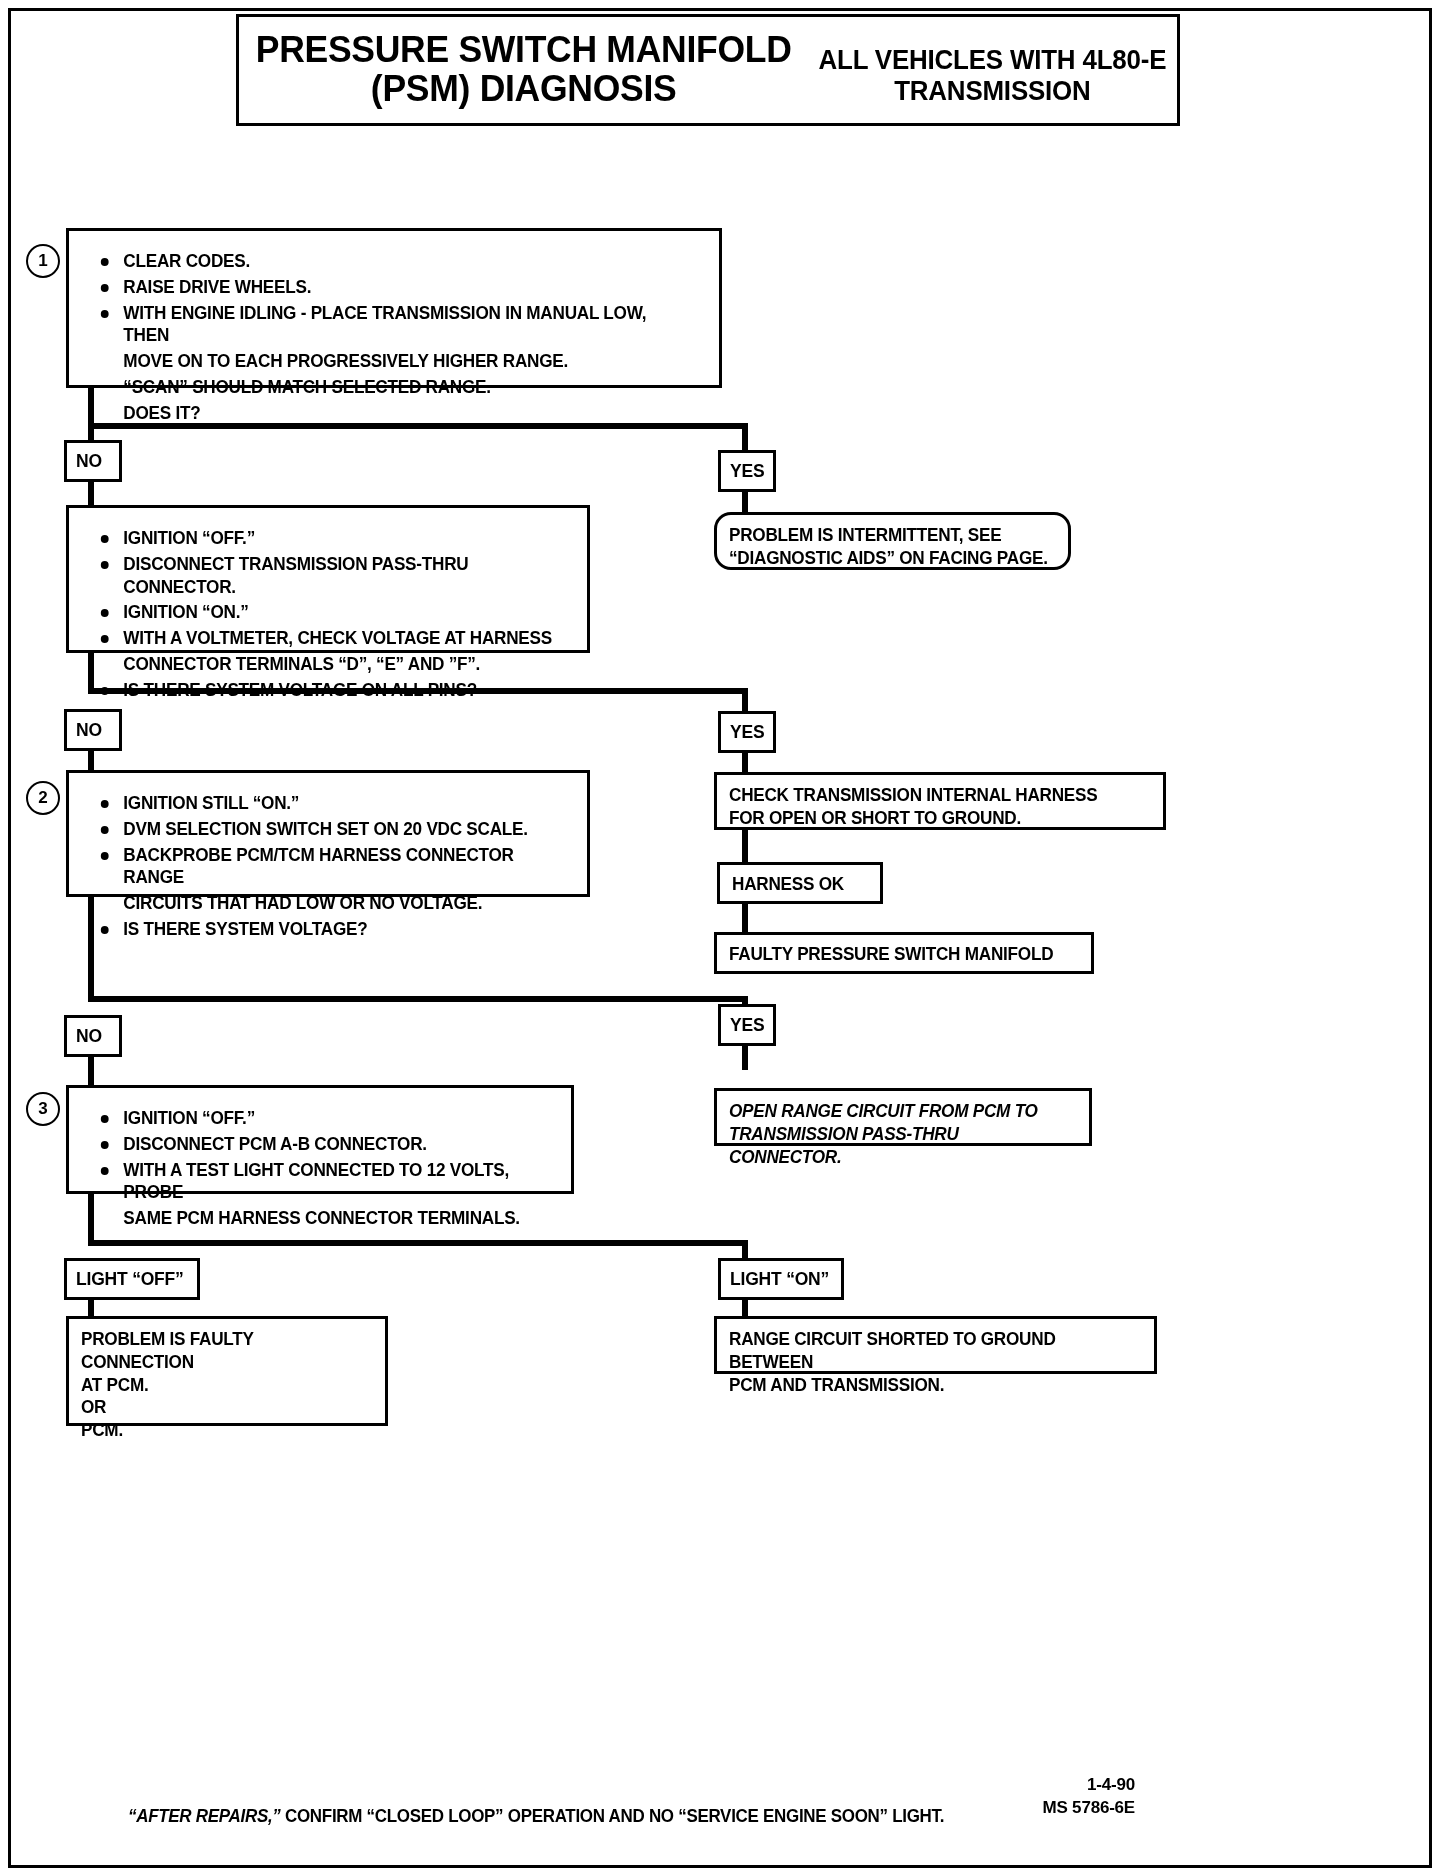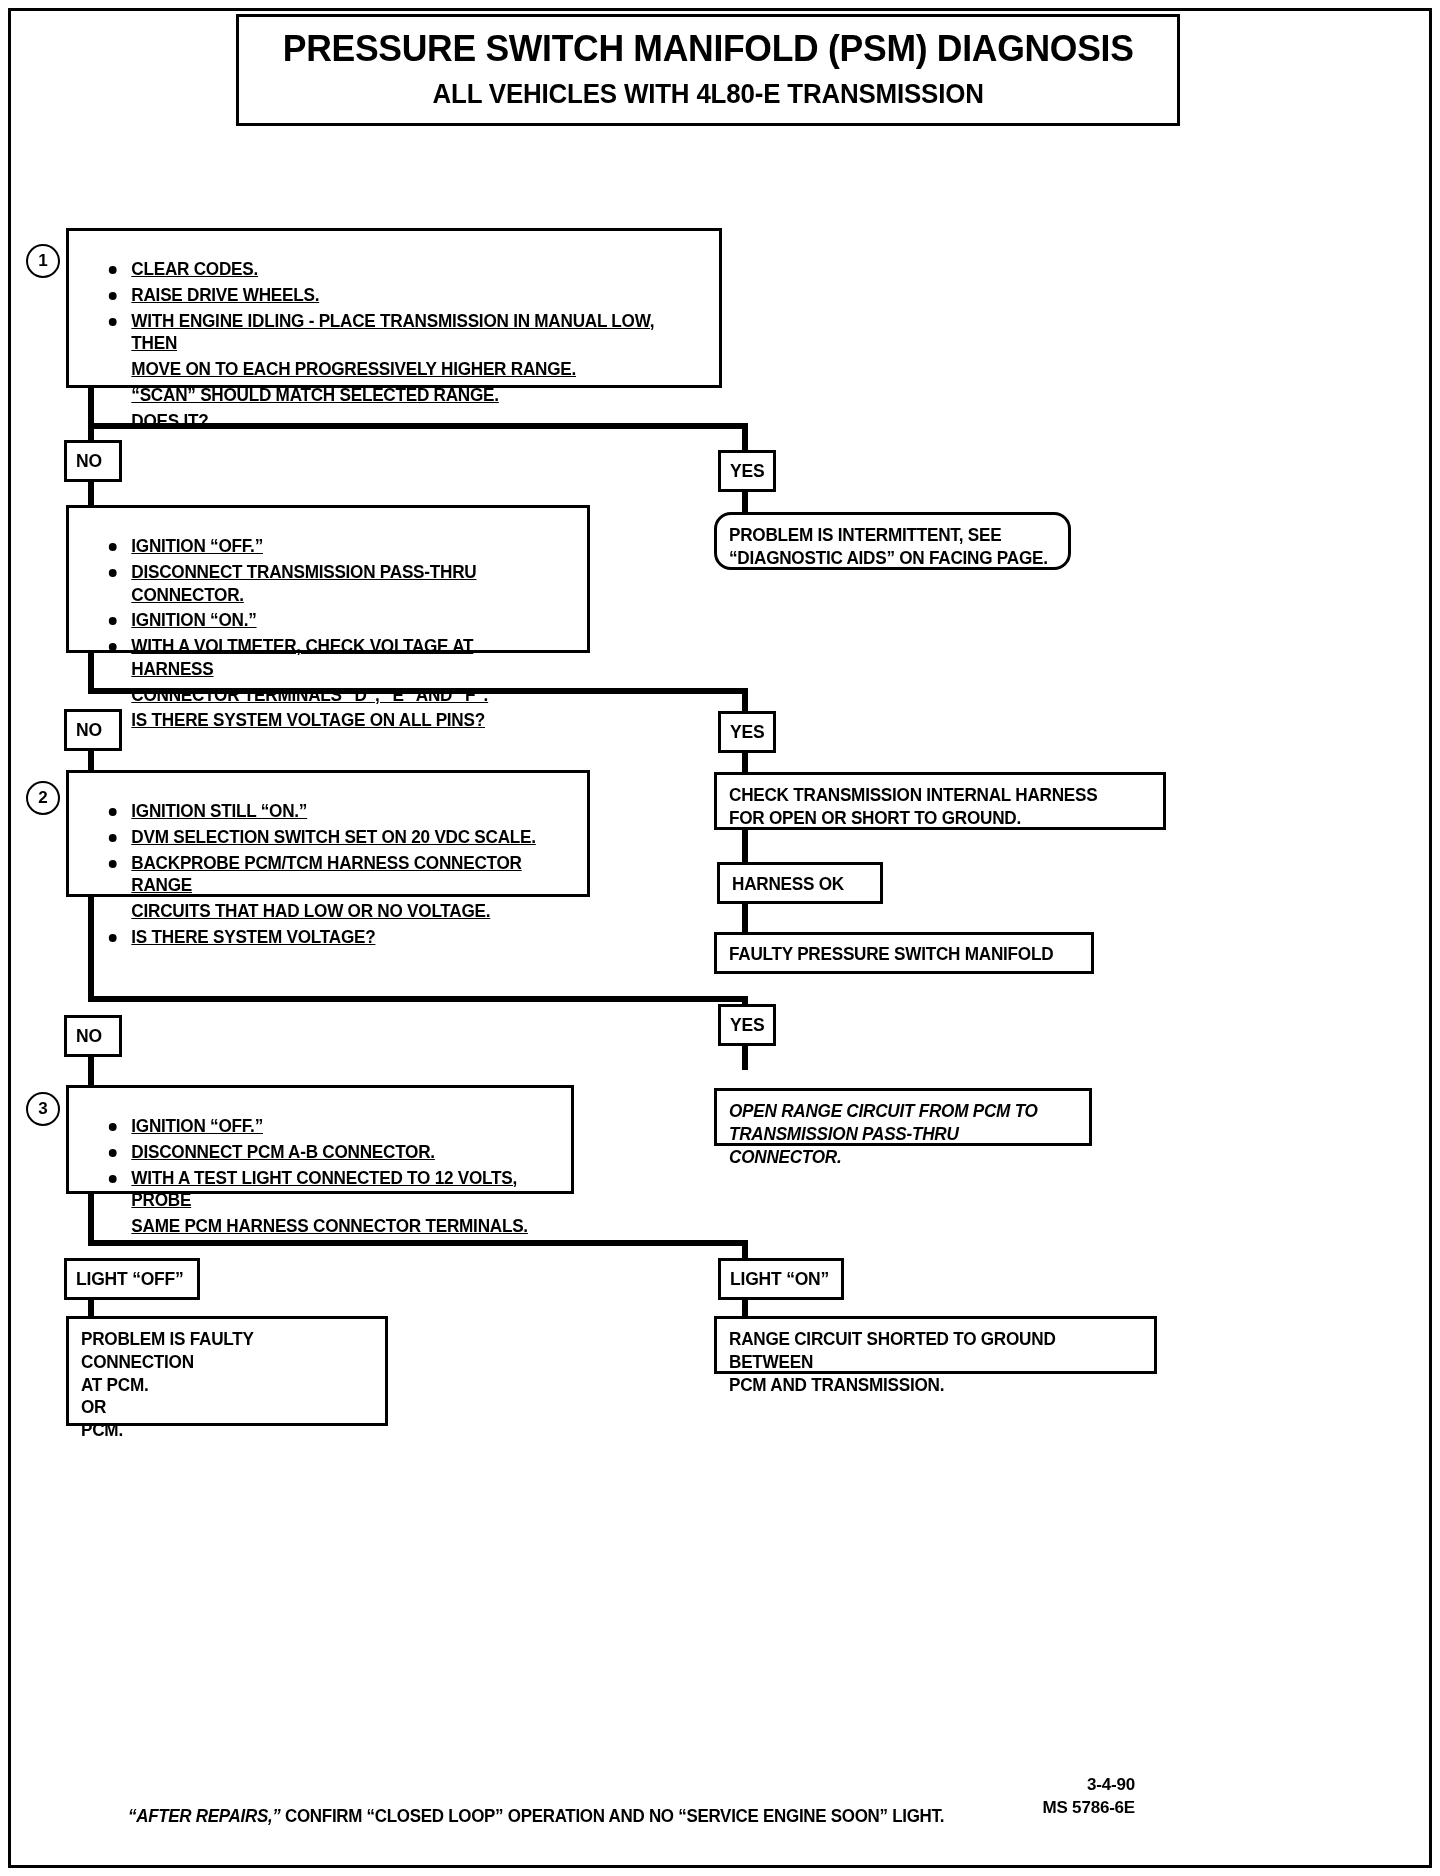--- a/index.html
+++ b/index.html
@@ -33,21 +33,21 @@
   .title-block {
     position: absolute;
     left: 236px;
     top: 14px;
     width: 944px;
     height: 112px;
     border: 3px solid #000;
     box-sizing: border-box;
     background: #fff;
     display: flex;
-    flex-direction: column;
+    flex-direction: row;
     align-items: center;
     justify-content: center;
   }
   .title-main {
     font-size: 37px;
     font-weight: bold;
     letter-spacing: -0.3px;
     color: #000;
     text-align: center;
     line-height: 1.05;
@@ -70,24 +70,23 @@
     box-sizing: border-box;
     background: #fff;
     z-index: 4;
   }
   .fbox-inner {
     padding: 11px 12px 10px 14px;
   }
 
   
   ul.blist {
-    margin: 16px;
+    margin: 8px;
     padding: 0;
     list-style: none;
-    text-decoration: underline;
   }
   ul.blist > li {
     position: relative;
     padding-left: 33px;
     font-size: 17.5px;
     font-weight: bold;
     letter-spacing: -0.25px;
     line-height: 1.30;
     color: #000;
     margin-bottom: 3px;
@@ -370,17 +369,17 @@
       <div class="ptxt">RANGE CIRCUIT SHORTED TO GROUND BETWEEN</div>
       <div class="ptxt">PCM AND TRANSMISSION.</div>
     </div>
   </div>
 
   <div class="footer-note" style="left:128px; top:1806px;">
     <span class="ital">“AFTER REPAIRS,”</span><span> CONFIRM “CLOSED LOOP” OPERATION AND NO “SERVICE ENGINE SOON” LIGHT.</span>
   </div>
 
   <div class="footer-code" style="left:950px; top:1774px; width:185px;">
-    <div>3-4-90</div>
+    <div>1-4-90</div>
     <div>MS 5786-6E</div>
   </div>
 
 </div>
 
 </body></html>

